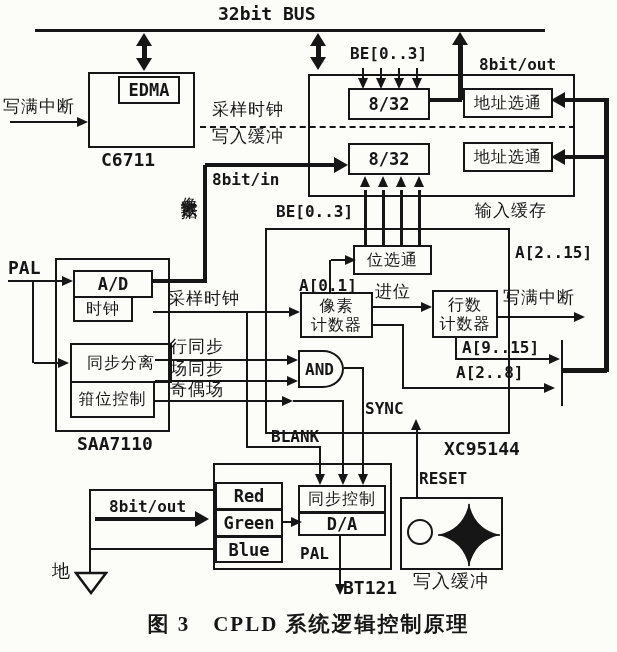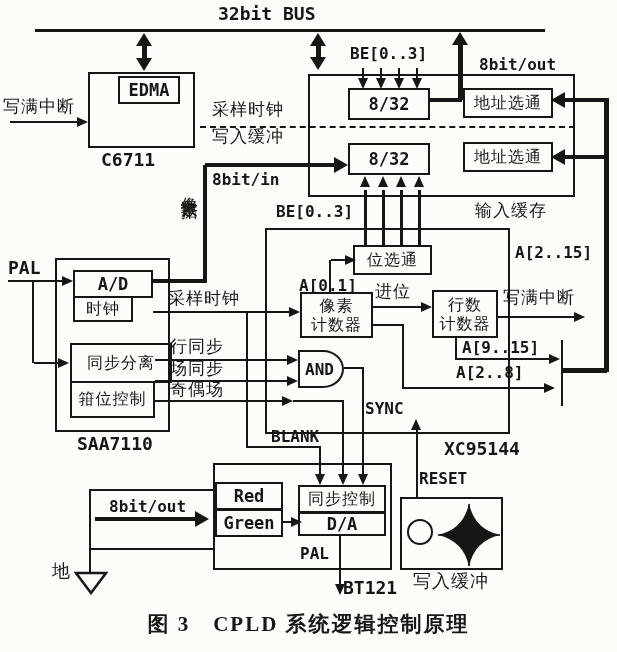--- a/index.html
+++ b/index.html
@@ -59,20 +59,21 @@
 
   <div class="b" style="left:55px;top:258px;width:115px;height:174px;"></div>
   <div class="b bx-mo" style="left:73px;top:270px;width:80px;height:28px;">A/D</div>
   <div class="b bx-cn" style="left:73px;top:296px;width:60px;height:26px;">时钟</div>
   <div class="b bx-cn" style="left:70px;top:343px;width:102px;height:40px;">同步分离</div>
   <div class="b bx-cn" style="left:70px;top:381px;width:85px;height:37px;">箝位控制</div>
 
   <div class="b" style="left:213px;top:463px;width:179px;height:107px;"></div>
   <div class="b bx-mo" style="left:215px;top:482px;width:68px;height:28px;">Red</div>
   <div class="b bx-mo" style="left:215px;top:509px;width:68px;height:28px;">Green</div>
+  <div class="b bx-mo" style="left:215px;top:536px;width:68px;height:27px;">Blue</div>
   <div class="b bx-cn" style="left:298px;top:485px;width:88px;height:28px;">同步控制</div>
   <div class="b bx-mo" style="left:298px;top:512px;width:88px;height:24px;">D/A</div>
 
   <div class="b" style="left:400px;top:497px;width:103px;height:73px;"></div>
   <div class="b" style="left:407px;top:519px;width:26px;height:26px;border-radius:50%;"></div>
   <svg style="position:absolute;left:436px;top:502px;" width="66" height="66" viewBox="0 0 66 66">
     <line x1="2" y1="33" x2="64" y2="33" stroke="#161616" stroke-width="1.5"></line>
     <line x1="33" y1="2" x2="33" y2="64" stroke="#161616" stroke-width="1.5"></line>
     <circle cx="33" cy="33" r="12" fill="none" stroke="#161616" stroke-width="1.5"></circle>
     <path d="M33,1 Q38,27 64,33 Q38,39 33,65 Q28,39 2,33 Q28,27 33,1 Z" fill="#161616"></path>

